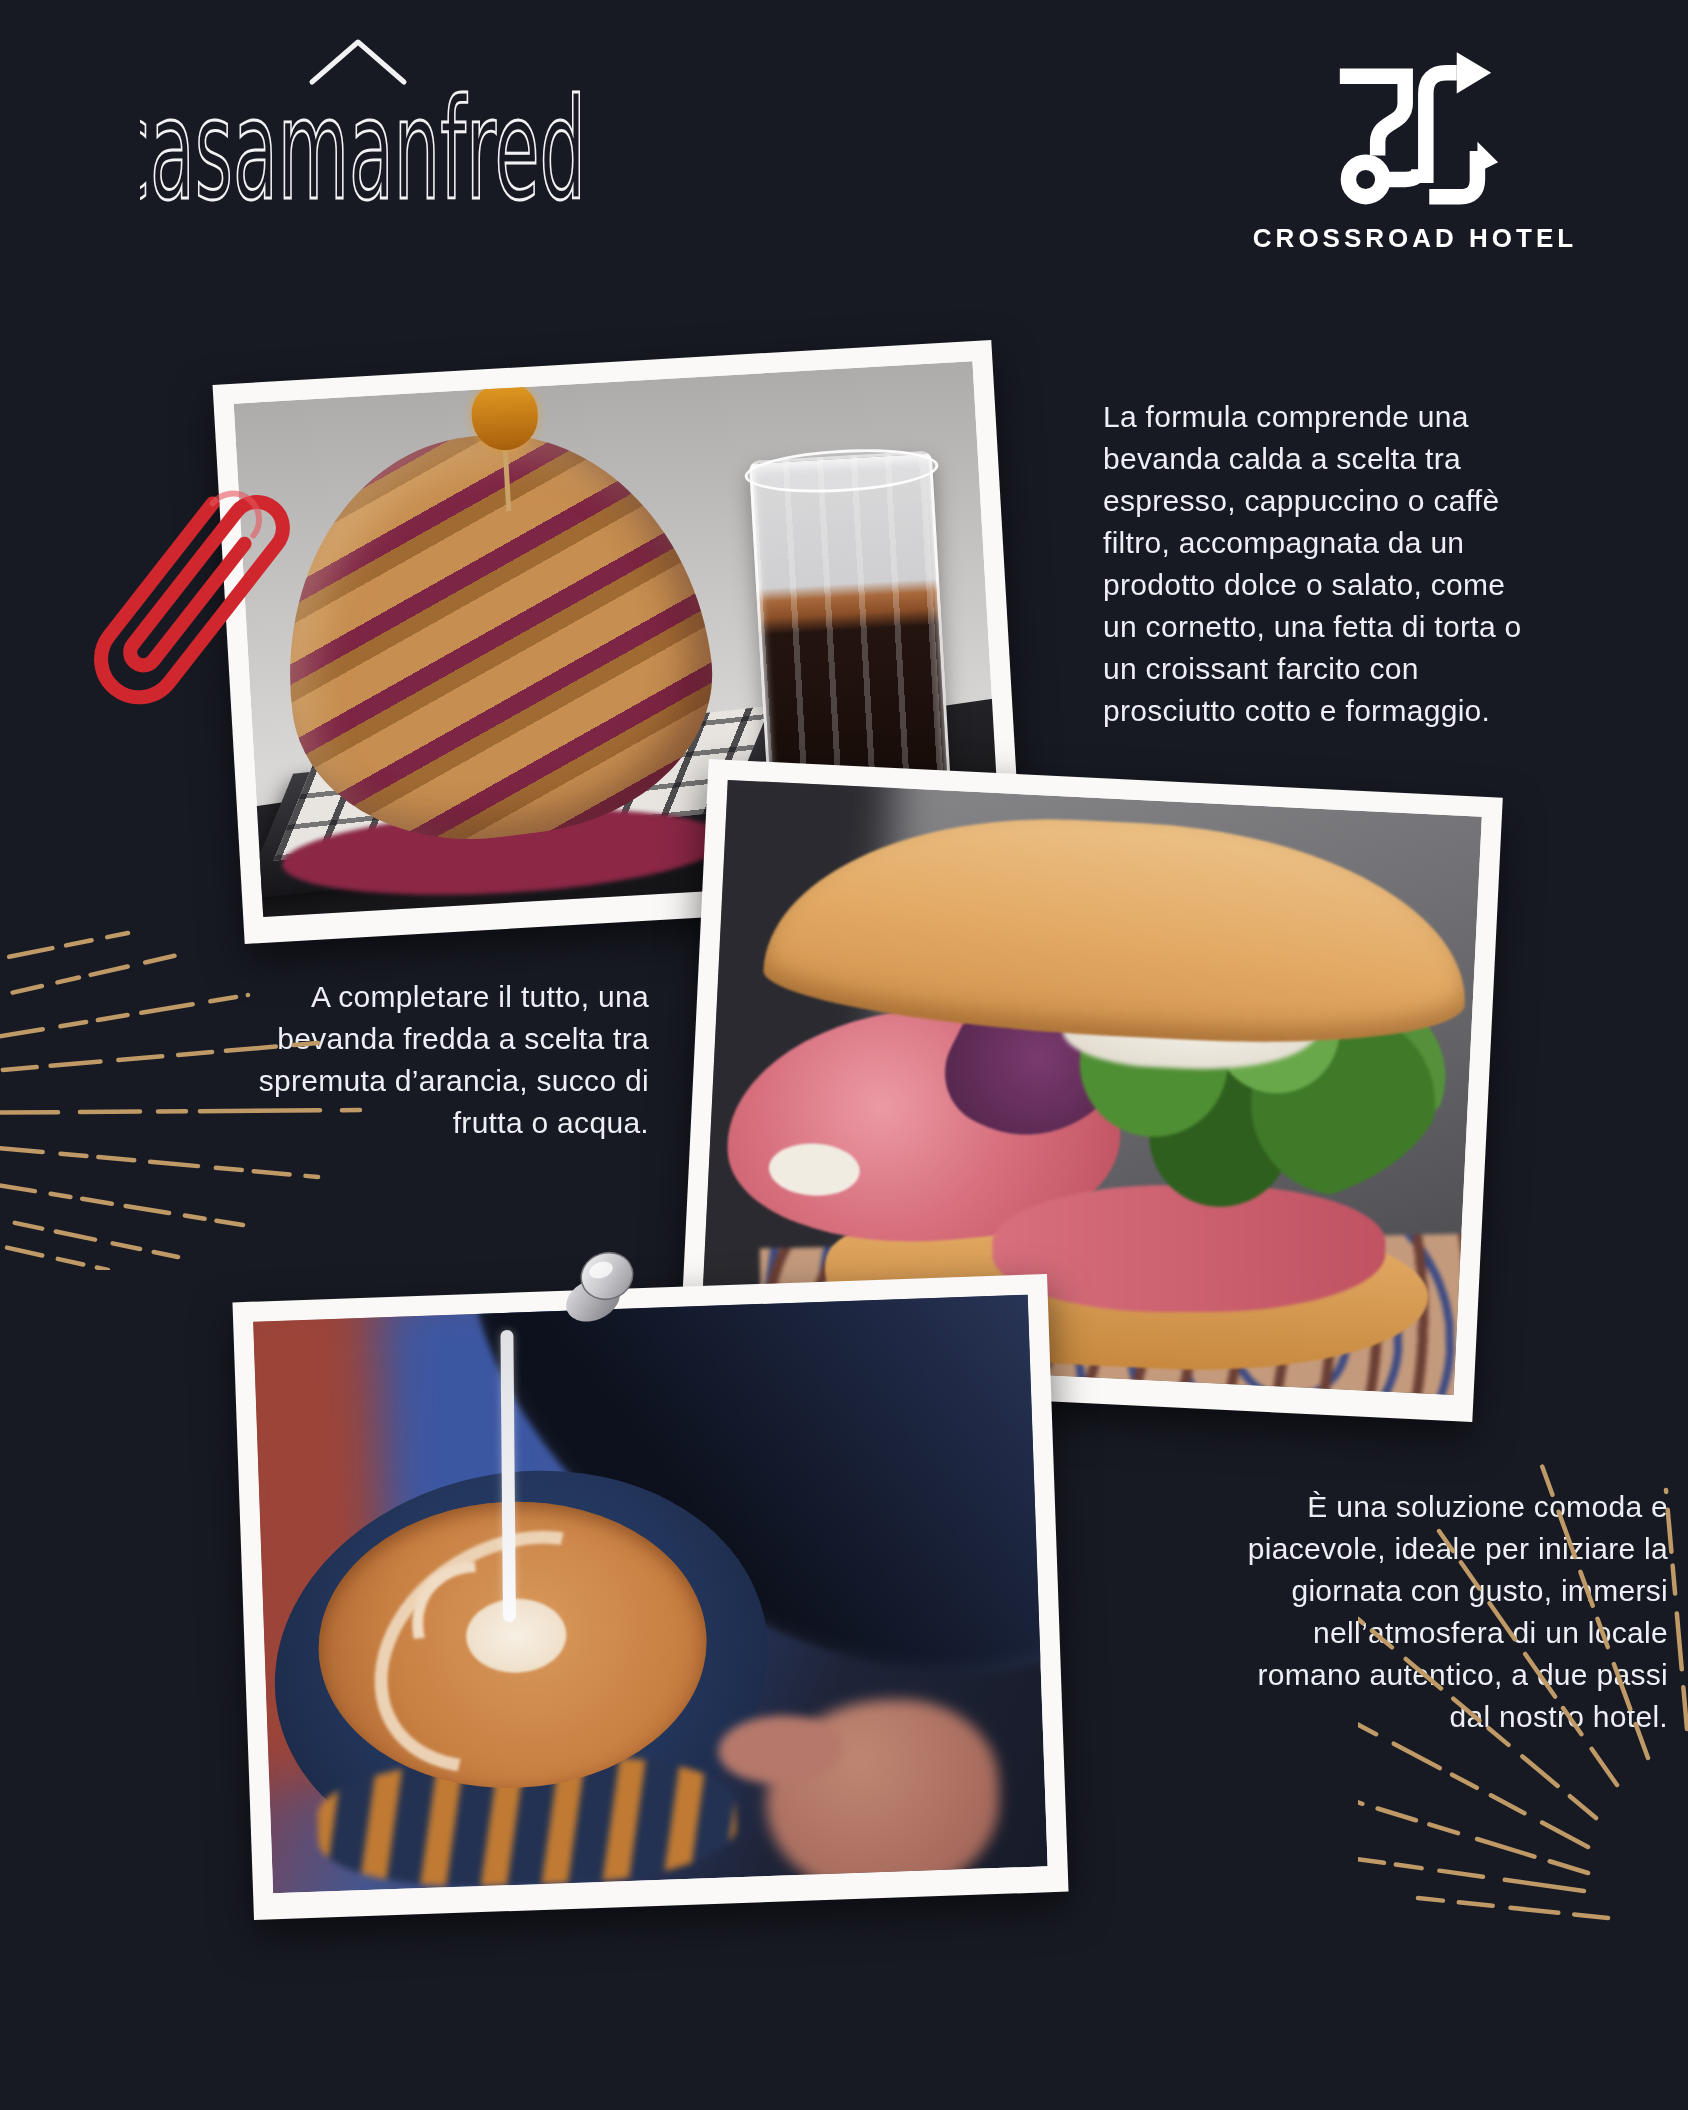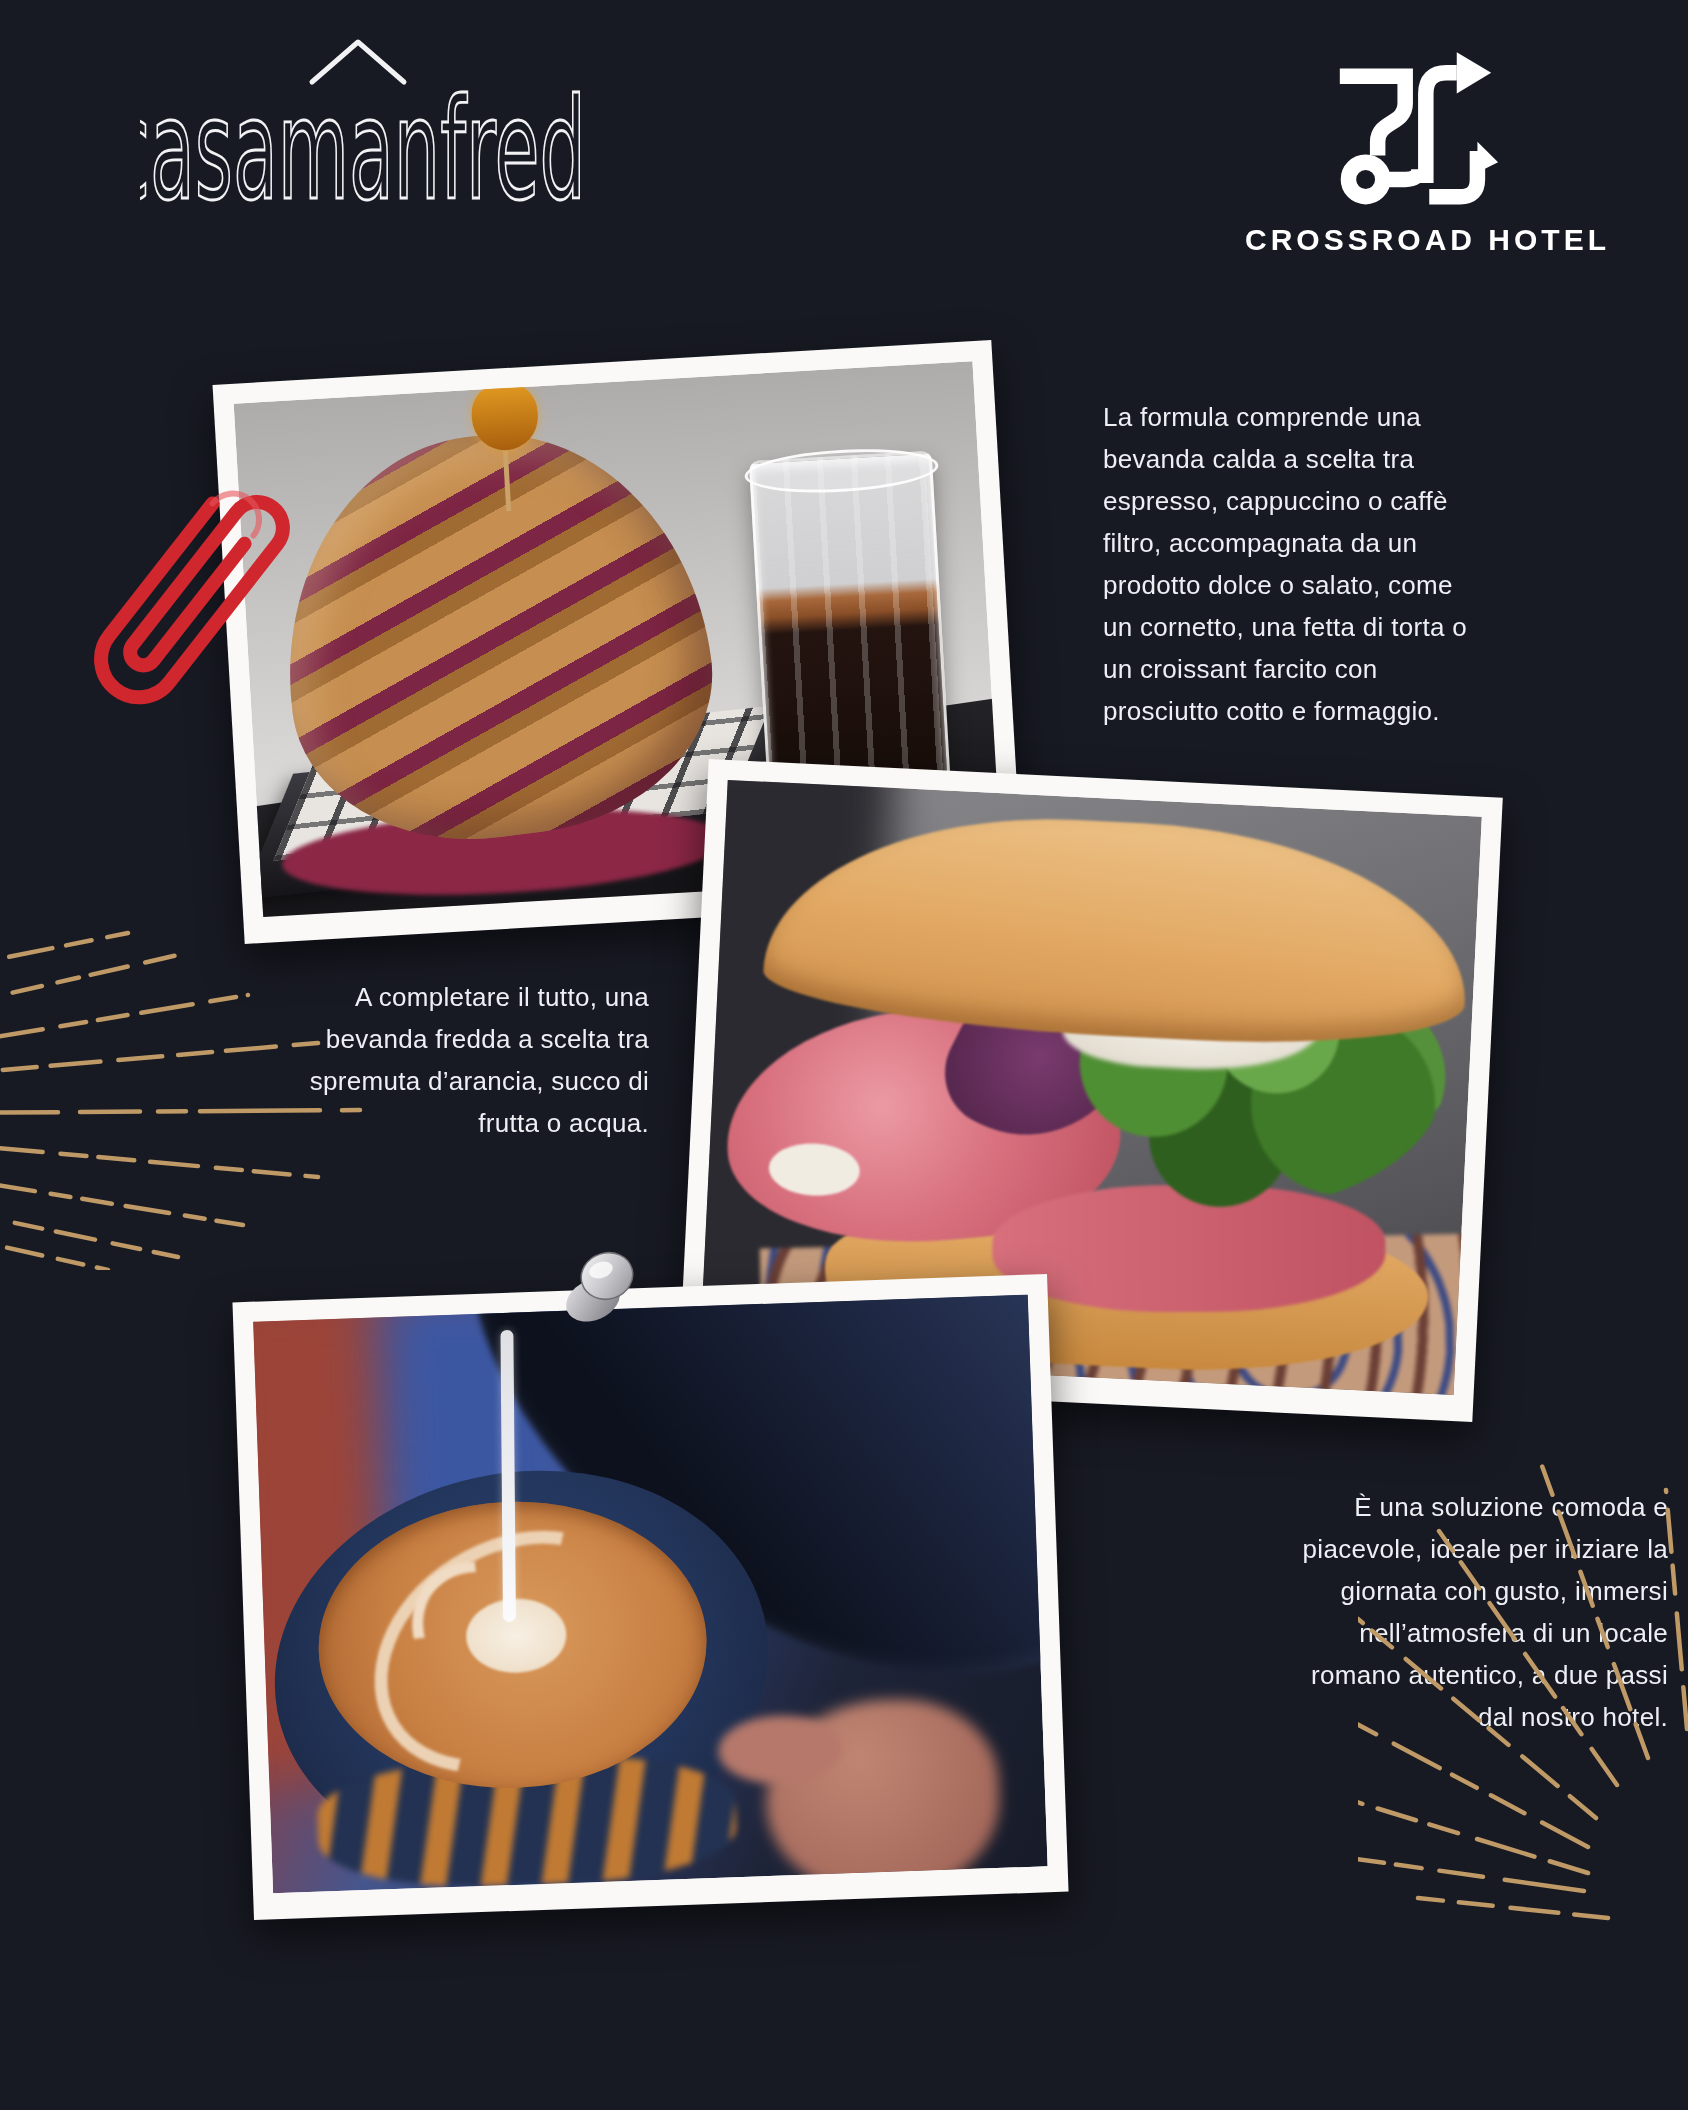--- a/index.html
+++ b/index.html
@@ -2,21 +2,21 @@
 <html><head>
 <meta charset="utf-8">
 <style>
   html,body{margin:0;padding:0;background:#181a23;}
   #canvas{
     position:relative;width:1688px;height:2110px;overflow:hidden;
     background:#181a23;font-family:"Liberation Sans",sans-serif;
   }
   
   .para{
-    position:absolute;color:#edeff4;font-size:26px;line-height:42px;
+    position:absolute;color:#edeff4;font-size:30px;line-height:42px;
     letter-spacing:.3px;white-space:pre-line;z-index:5;font-weight:400;
   }
   
   .polaroid{
     position:absolute;background:#faf9f7;box-sizing:border-box;
     padding:20px 20px 26px 20px;box-shadow:0 16px 40px rgba(0,0,0,.55);
   }
   .photo{position:relative;width:100%;height:100%;overflow:hidden;}
   .photo *{position:absolute;}
   
@@ -90,21 +90,21 @@
   .p3-swirl2{left:18%;top:45%;width:22%;height:22%;border:11px solid transparent;border-left-color:#f0dcc4;border-radius:50%;transform:rotate(40deg);filter:blur(1.5px);}
   .p3-milk-pool{left:26%;top:50%;width:13%;height:13%;background:radial-gradient(#f7f0e4,#ecd9bf);border-radius:50%;filter:blur(1px);}
   .p3-milk-stream{left:31.4%;top:3%;width:13px;height:51%;background:linear-gradient(180deg,#dfe0e4,#fbfbfd);border-radius:7px;transform:rotate(1.5deg);box-shadow:0 0 8px rgba(255,255,255,.35);}
   .p3-hand{right:6%;bottom:-4%;width:30%;height:34%;background:radial-gradient(circle at 40% 30%,#c08673,#9c5f53);border-radius:55% 45% 50% 50%;filter:blur(7px);}
   .p3-finger{right:26%;bottom:16%;width:16%;height:12%;background:#b5786a;border-radius:50%;filter:blur(5px);}
   
   .deco{position:absolute;pointer-events:none;}
   
   #brand-logo{position:absolute;left:140px;top:30px;z-index:5;}
   #hotel-logo{position:absolute;left:1245px;top:35px;width:340px;z-index:5;text-align:center;}
-  #hotel-name{color:#ffffff;font-weight:700;font-size:30px;letter-spacing:4px;margin-top:16px;white-space:nowrap;}
+  #hotel-name{color:#ffffff;font-weight:700;font-size:26px;letter-spacing:4px;margin-top:16px;white-space:nowrap;}
 </style>
 </head>
 <body>
 
 <div id="canvas">
 
   <div id="brand-logo">
     <svg width="440" height="185" viewBox="0 0 440 185">
       <polyline points="172,52 218,12 264,52" fill="none" stroke="#f2f2f4" stroke-width="5" stroke-linecap="round" stroke-linejoin="round"></polyline>
       <text x="218" y="160" text-anchor="middle" font-family="DejaVu Sans, sans-serif" font-size="118" fill="none" stroke="#f2f2f4" stroke-width="2.4" transform="translate(218,0) scale(0.62,1.18) translate(-218,-18)">casamanfredi</text>

